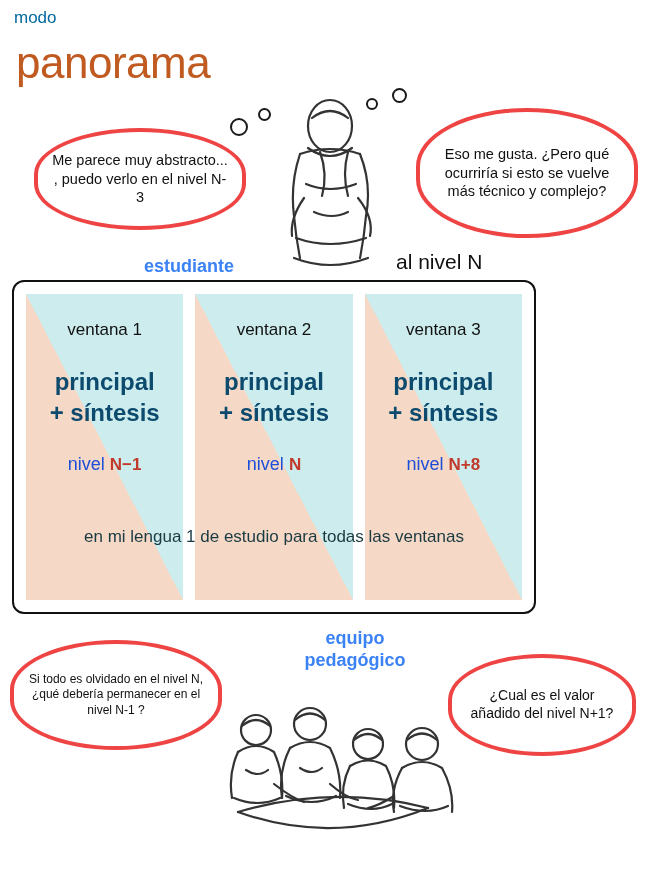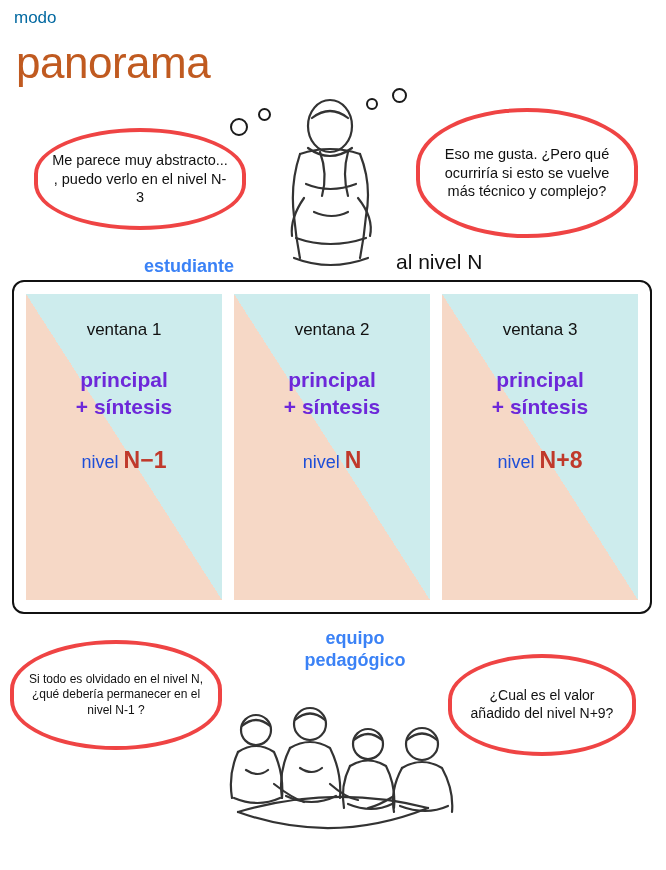--- a/index.html
+++ b/index.html
@@ -95,21 +95,21 @@
   #label-alnivel {
     position: absolute; left: 396px; top: 250px;
     font-size: 21px; color: #111; font-weight: normal;
   }
 
   
   .main-box {
     position: absolute;
     left: 12px;
     top: 280px;
-    width: 640px;
+    width: 524px;
     height: 334px;
     box-sizing: border-box;
     border: 2.5px solid #111;
     border-radius: 12px;
     background: #ffffff;
     padding: 12px;
     display: flex;
     gap: 12px;
   }
   .window {
@@ -134,33 +134,33 @@
     align-items: center;
     padding-top: 26px;
     box-sizing: border-box;
   }
   .win-title {
     font-size: 17px;
     color: #111;
     margin-bottom: 26px;
   }
   .win-main {
-    font-size: 21px;
+    font-size: 24px;
     font-weight: bold;
-    color: #6d28d9;
+    color: #0c4a6e;
     text-align: center;
     line-height: 1.3;
     margin-bottom: 26px;
   }
   .win-level {
     font-size: 18px;
     color: #C0392B;
   }
   .win-level .lvl-word { color: #1d4ed8; }
-  .win-level .lvl-val { font-weight: bold; font-size: 23px; }
+  .win-level .lvl-val { font-weight: bold; font-size: 17px; }
 
   .footer-note {
     position: absolute;
     left: 12px;
     right: 12px;
     top: 245px;
     text-align: center;
     font-size: 17px;
     color: #1a3a42;
     z-index: 5;
@@ -249,32 +249,33 @@
         <span>principal</span><br>
         <span>+ síntesis</span>
       </div>
       <div class="win-level">
         <span class="lvl-word">nivel</span>
         <span class="lvl-val">N+8</span>
       </div>
     </div>
   </div>
 
+  <div class="footer-note">en mi lengua 1 de estudio para todas las ventanas</div>
 </div>
 
 <div class="role-label" id="label-equipo">
   <span>equipo</span><br>
   <span>pedagógico</span>
 </div>
 
 <div class="bubble cloud" id="bubble-team-left">
   <span class="txt">Si todo  es olvidado en el nivel N,  ¿qué debería  permanecer en el nivel N-1 ?</span>
 </div>
 <div class="bubble cloud" id="bubble-team-right">
-  <span class="txt">¿Cual es el valor añadido del nivel N+9?</span>
+  <span class="txt">¿Cual es el valor añadido del nivel N+1?</span>
 </div>
 
 <div class="art" id="art-team">
   <svg viewBox="0 0 330 168" width="330" height="168" fill="none" stroke="#333" stroke-width="2.2" stroke-linecap="round" stroke-linejoin="round">
 
     <path d="M70 112 q95 34 190 -4"></path>
     <path d="M70 112 q95 -28 190 -4"></path>
 
     <circle cx="88" cy="30" r="15"></circle>
     <path d="M74 26 q14 -12 28 0"></path>

